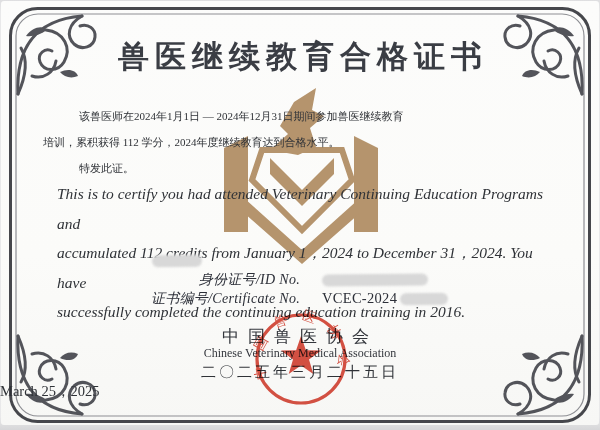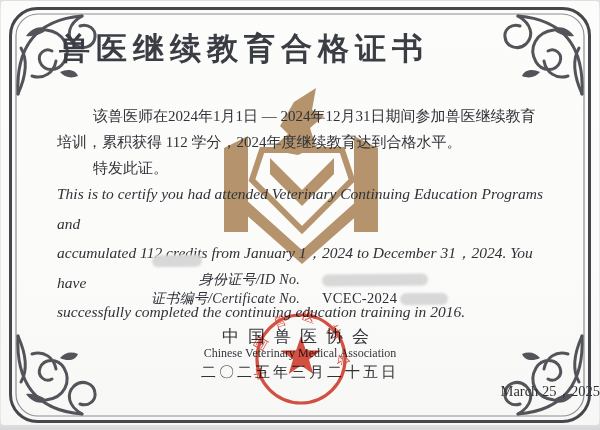--- a/index.html
+++ b/index.html
@@ -9,42 +9,42 @@
     font-family:"Liberation Serif","DejaVu Serif",serif;
   }
   .paper{
     position:absolute;left:1px;top:1px;right:1px;bottom:5px;
     background:linear-gradient(180deg,#fcfcfb 0%,#fbfbf9 60%,#f7f7f5 100%);
     border-radius:3px;
   }
   svg.layer{position:absolute;left:0;top:0;width:600px;height:430px;pointer-events:none;}
   .content{position:absolute;left:0;top:0;width:600px;height:430px;color:#2f3237;}
   .title-zh{
-    position:absolute;top:28px;left:0;width:488px;text-align:center;
+    position:absolute;top:36px;left:0;width:488px;text-align:right;
     font-size:31px;font-weight:bold;letter-spacing:6px;color:#3a3d44;
   }
   .title-en{
     position:absolute;top:76px;left:0;width:600px;text-align:center;
     font-size:14.5px;letter-spacing:0.6px;color:#3a3d44;
   }
-  .para-zh{position:absolute;left:57px;top:103px;width:494px;font-size:15px;line-height:26px;}
+  .para-zh{position:absolute;left:43px;top:103px;width:494px;font-size:11px;line-height:26px;}
   .para-zh .ln.indent{padding-left:36px;}
   .para-en{position:absolute;left:57px;top:179px;width:496px;font-size:15.5px;line-height:29.5px;font-style:italic;}
   .fields{position:absolute;left:130px;top:251px;width:330px;font-size:14px;}
   .frow{display:flex;align-items:center;height:19px;}
   .flabel{width:170px;text-align:right;font-style:italic;color:#2c2f38;letter-spacing:0.3px;}
   .fvalue{margin-left:22px;display:flex;align-items:center;color:#2c2f38;font-size:14.5px;letter-spacing:0.3px;}
   .redact{height:12px;background:#d8d8d8;border-radius:6px;filter:blur(1.3px);transform:rotate(-0.6deg);}
   .redact.name{width:50px;}
   .redact.id{width:106px;}
   .redact.cert{width:48px;margin-left:3px;}
   .issuer-zh{position:absolute;top:325px;left:0;width:600px;text-align:center;font-size:17px;letter-spacing:9px;color:#33363c;}
   .issuer-en{position:absolute;top:346px;left:0;width:600px;text-align:center;font-size:12px;color:#33363c;}
   .date-zh{position:absolute;top:363px;left:0;width:600px;text-align:center;font-size:15px;letter-spacing:3px;font-weight:normal;color:#2f3237;}
-  .date-en{position:absolute;top:382px;left:0;width:600px;text-align:right;font-size:14.5px;color:#2f3237;}
+  .date-en{position:absolute;top:382px;left:0;width:600px;text-align:left;font-size:14.5px;color:#2f3237;}
   svg.seal{mix-blend-mode:multiply;}
 </style>
 </head>
 <body>
 
 <div class="stage">
   <div class="paper"></div>
 
   <svg class="layer" viewBox="0 0 600 430">
     <defs>

